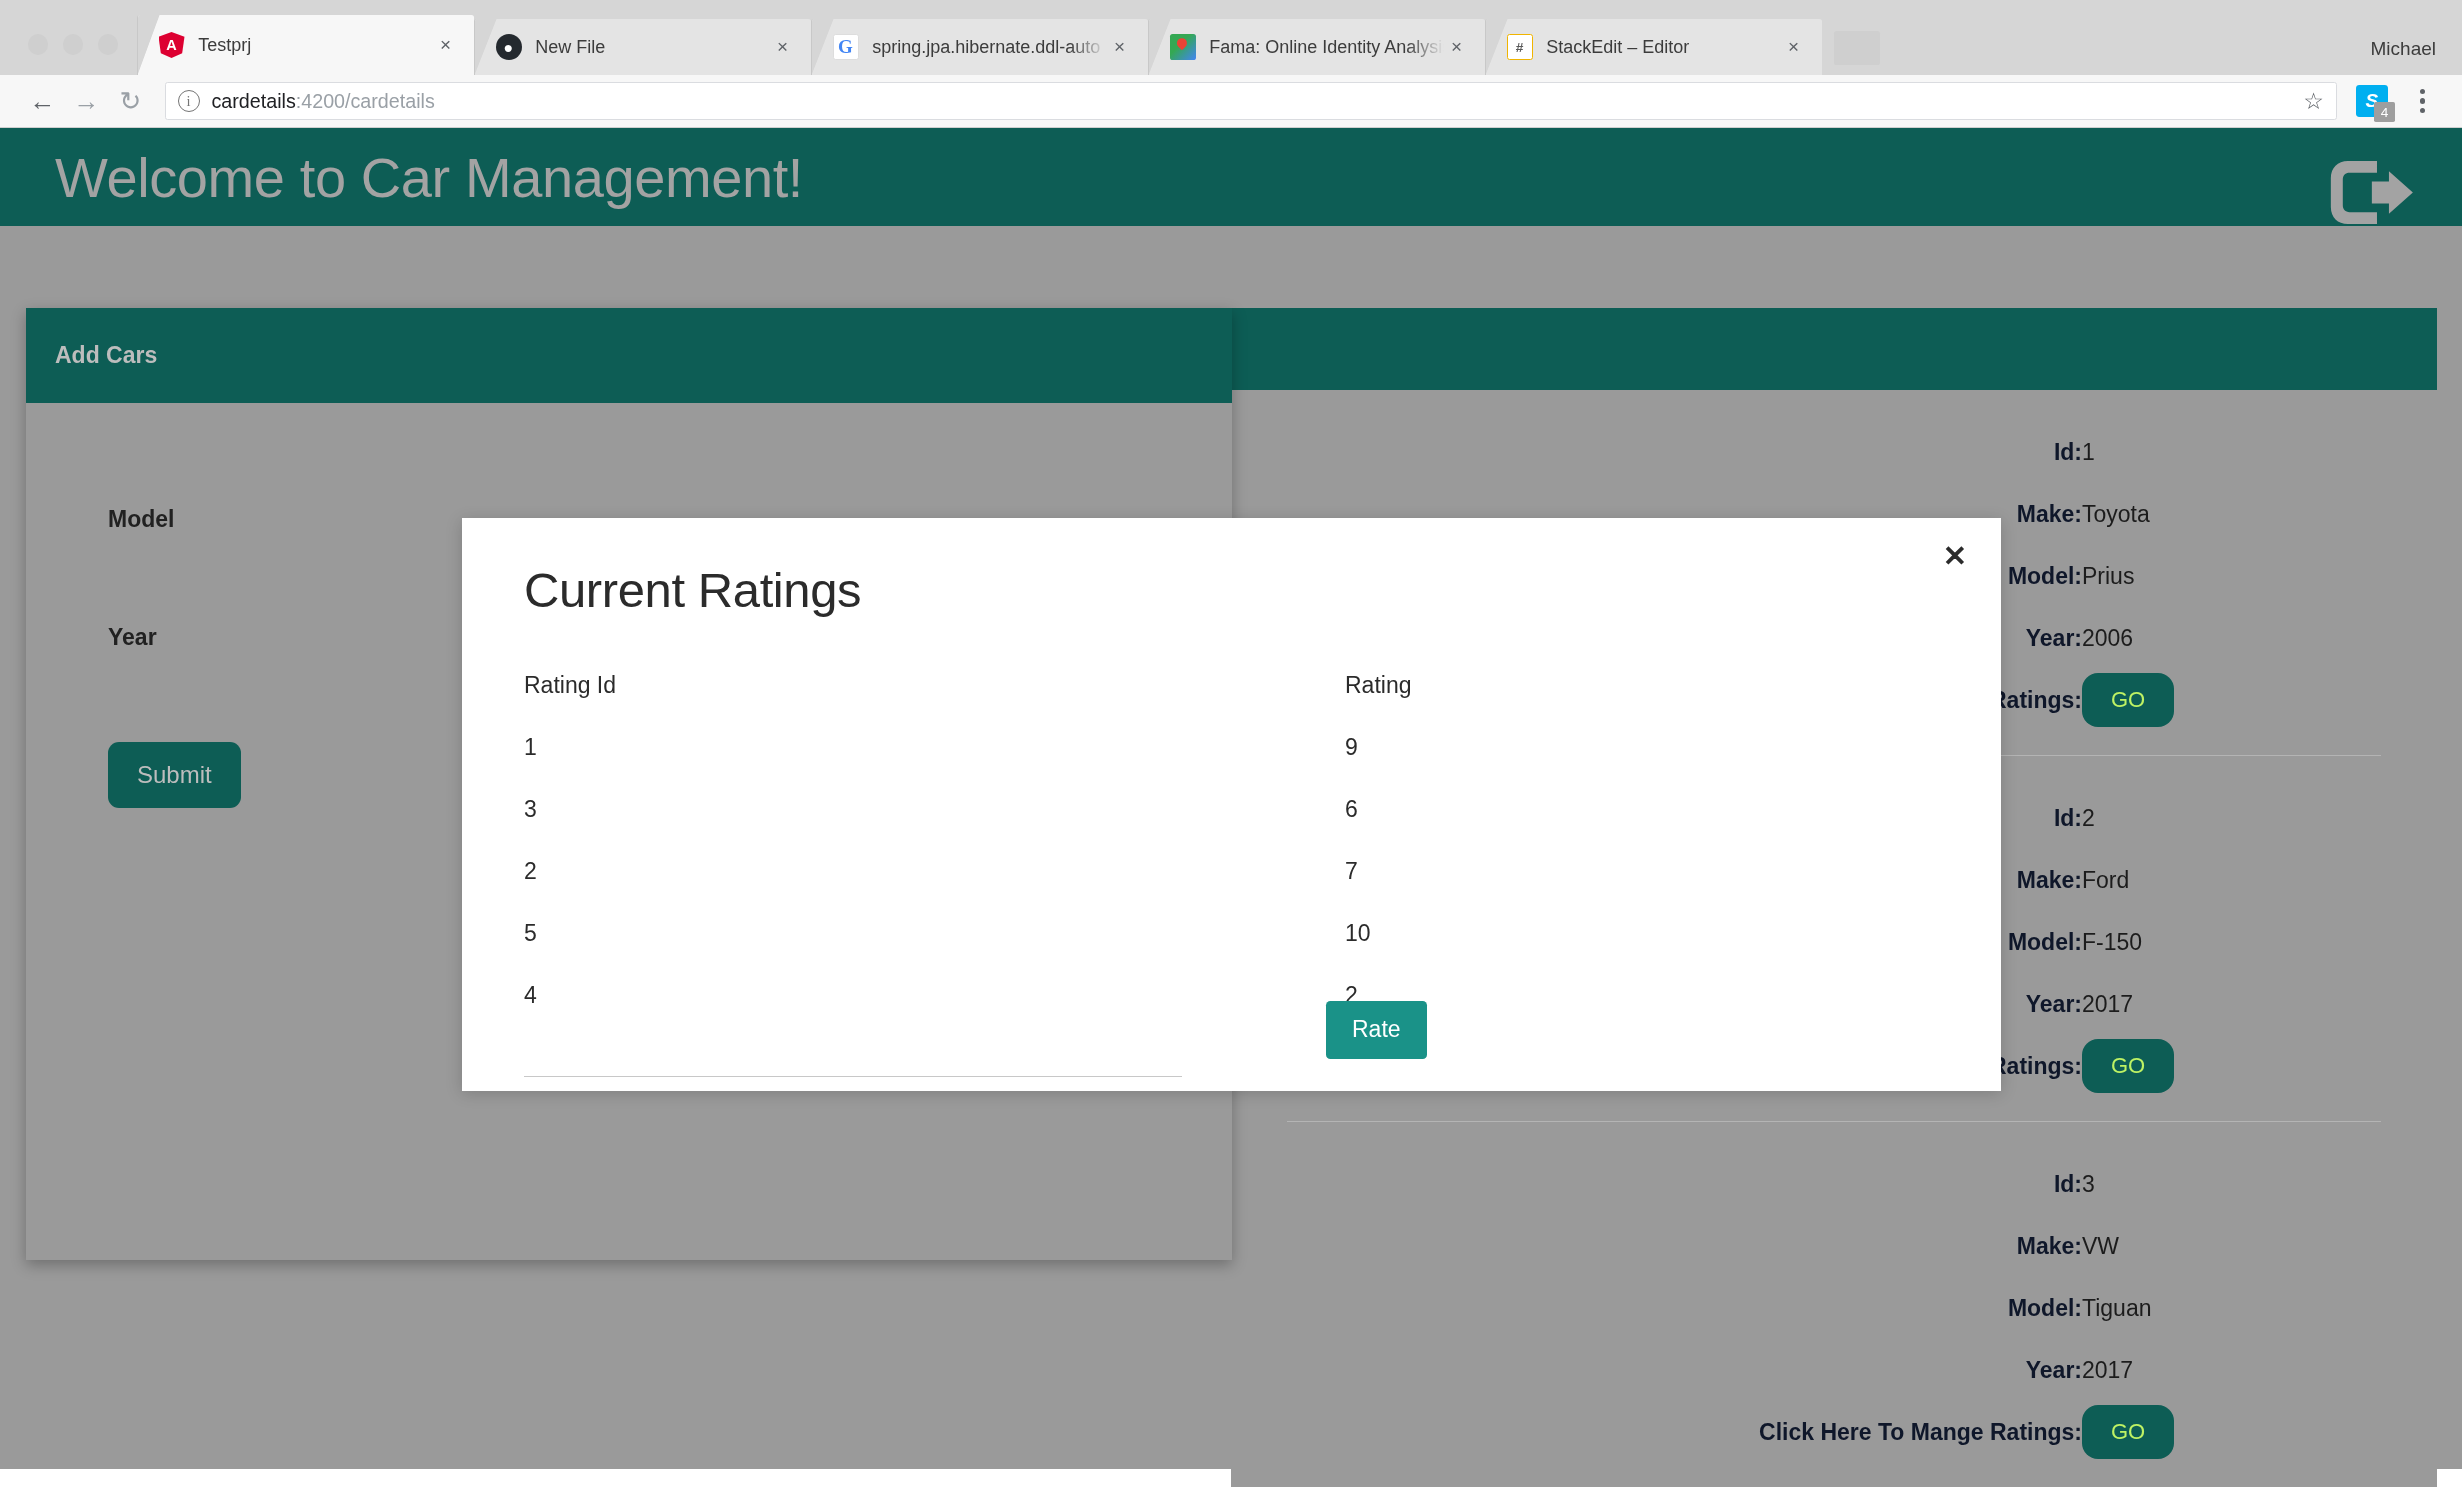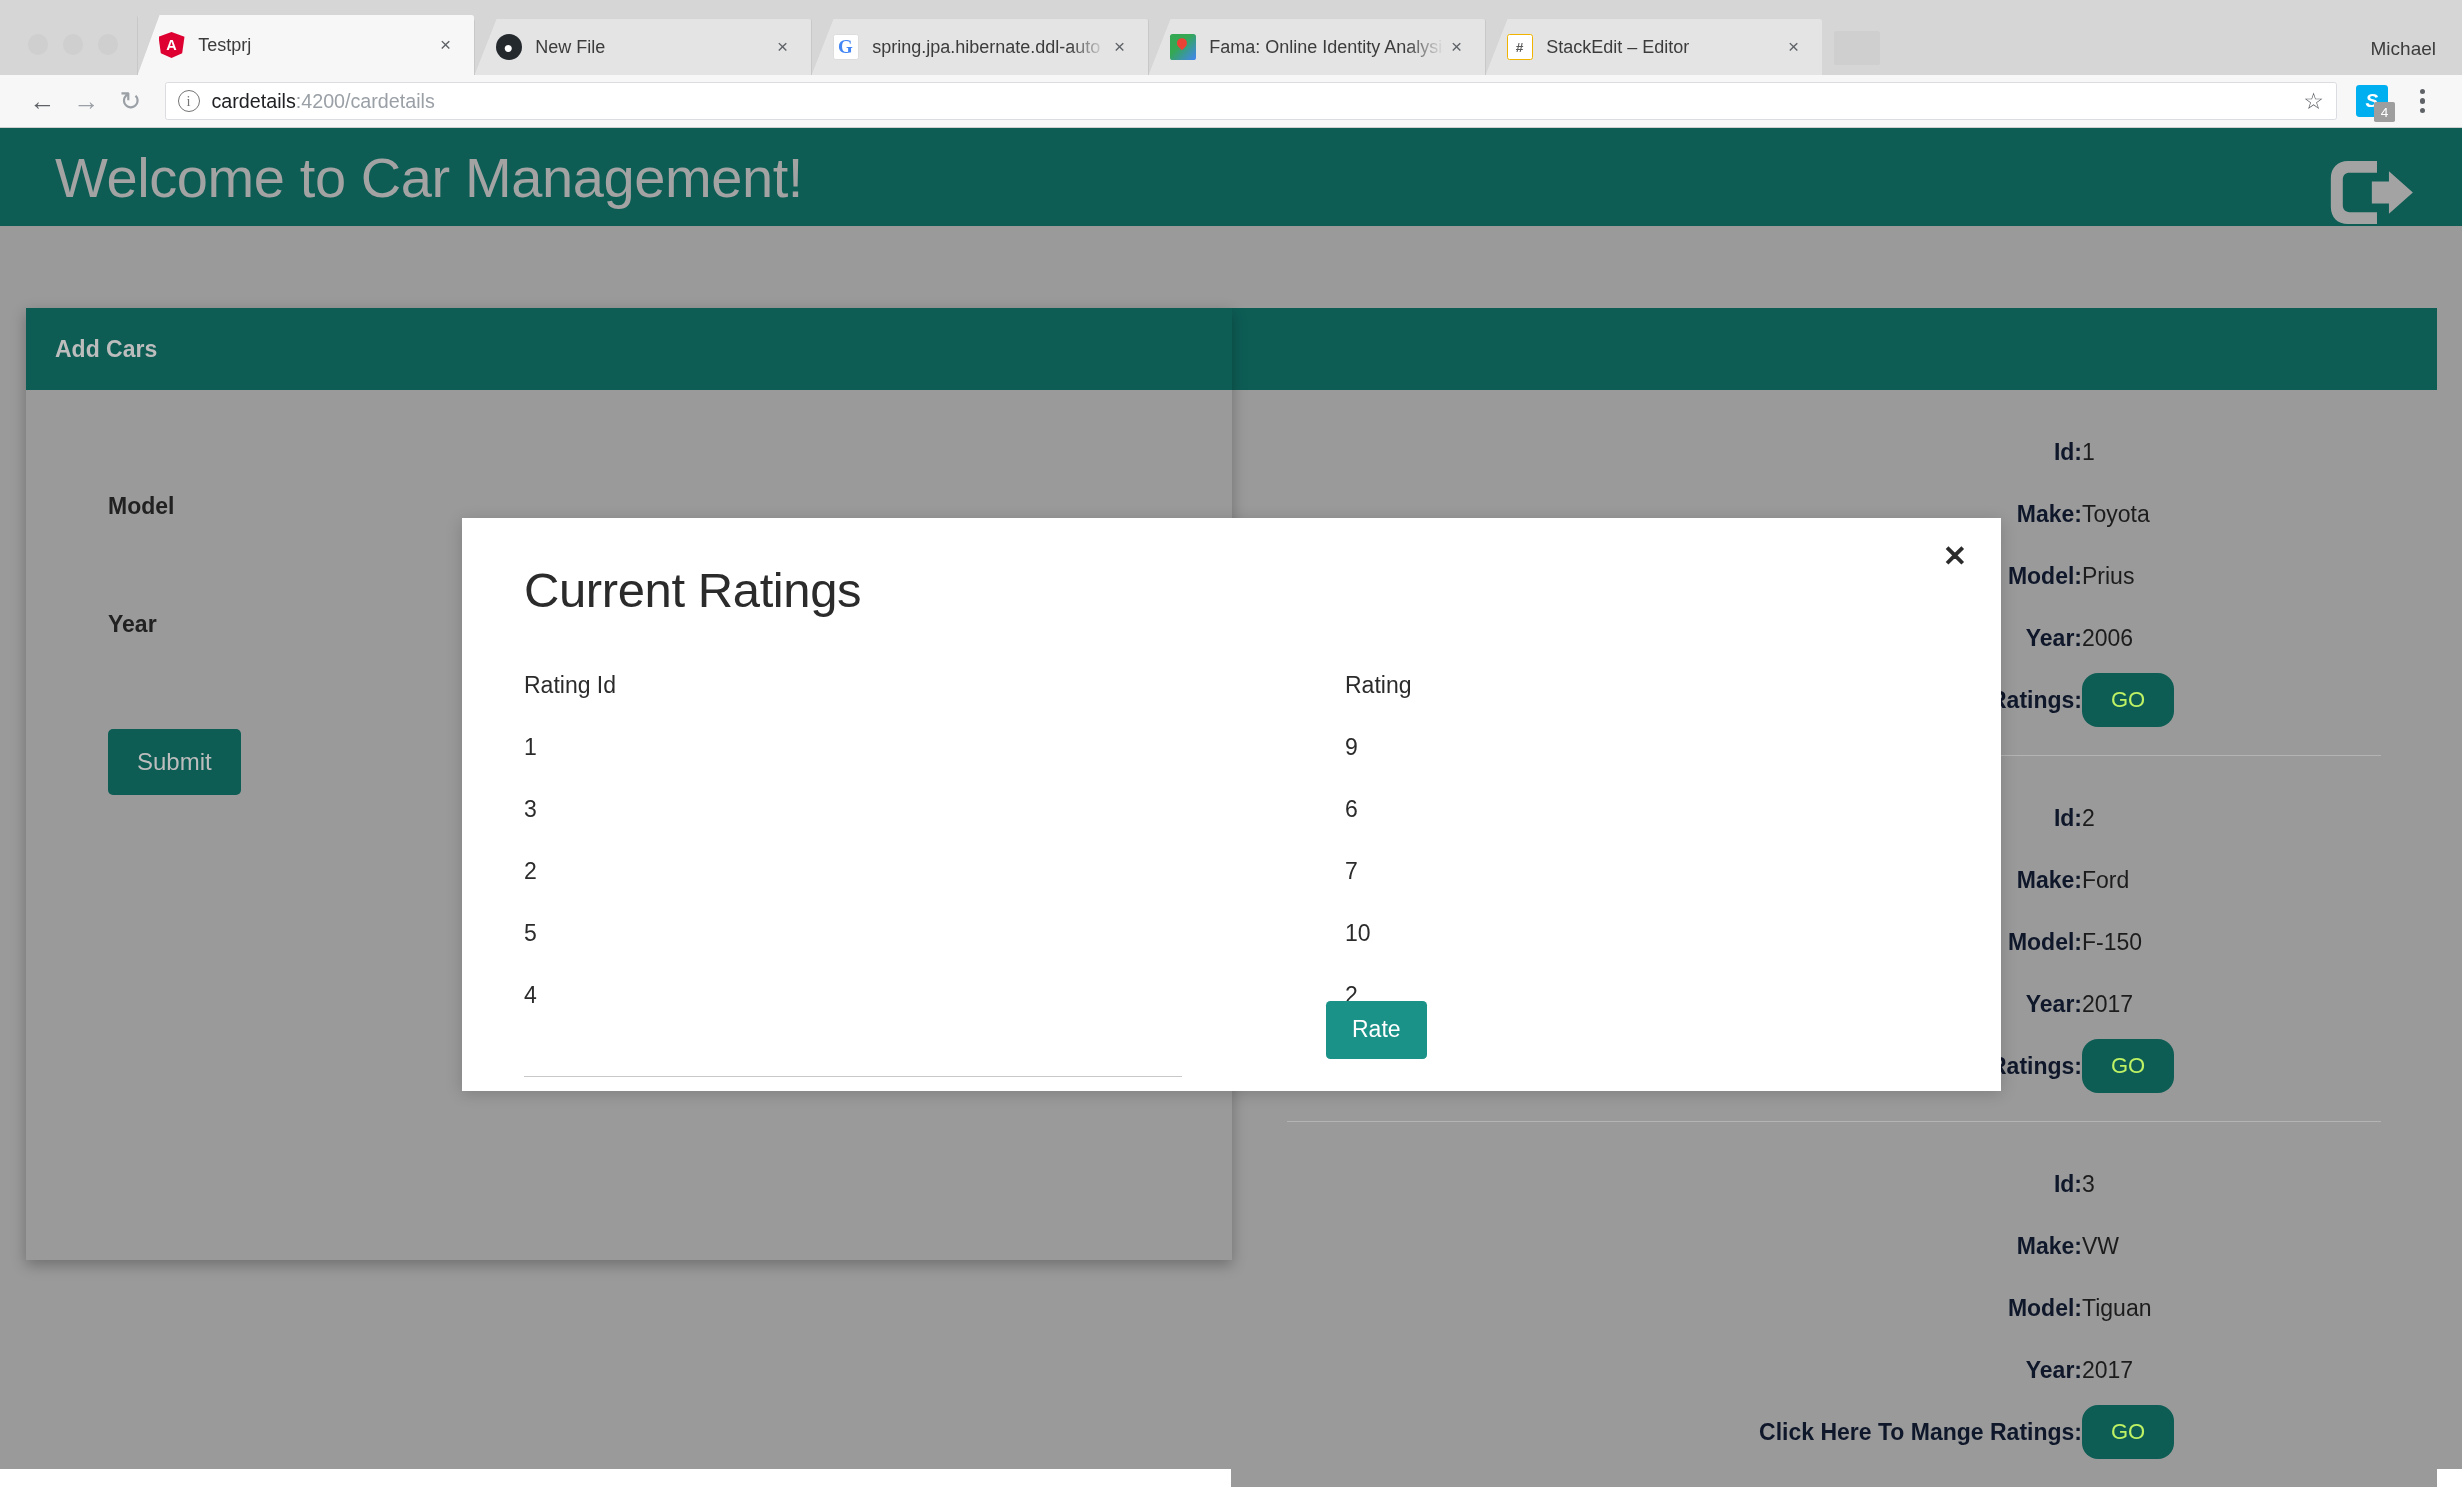--- a/index.html
+++ b/index.html
@@ -140,29 +140,29 @@
   }
 
   
   .card-addcars {
     position: absolute; left: 26px; top: 82px; width: 1206px; height: 952px;
     background: #9a9a9a;
     box-shadow: 0 5.1px 13.7px rgba(0,0,0,0.28);
     z-index: 60;
   }
   .card-head {
-    height: 82px; background: #0d5d55;
+    height: 95px; background: #0d5d55;
     display: flex; align-items: center; padding-left: 29px;
   }
   .card-head-title { font-size: 23px; font-weight: bold; color: #bdbdbd; }
   .card-form { padding: 103px 0 0 82px; }
   .form-label { font-size: 23px; font-weight: bold; color: #212121; margin-bottom: 91px; }
   .btn-submit {
     display: inline-block; background: #0d5d55; color: #bdbdbd;
-    font-size: 24px; padding: 19px 29px; border: none; border-radius: 5px;
+    font-size: 24px; padding: 19px 29px; border: none; border-radius: 11px;
   }
 
   
   .card-cars {
     position: absolute; left: 1231px; top: 82px; width: 1206px; min-height: 1163px;
     background: #9a9a9a; z-index: 55;
   }
   .cars-head { height: 82px; background: #0d5d55; }
   .cars-list { padding: 0 56px; }
   .car-block { padding: 31px 0 24px 0; border-top: 0.9px solid #b4b4b4; }

